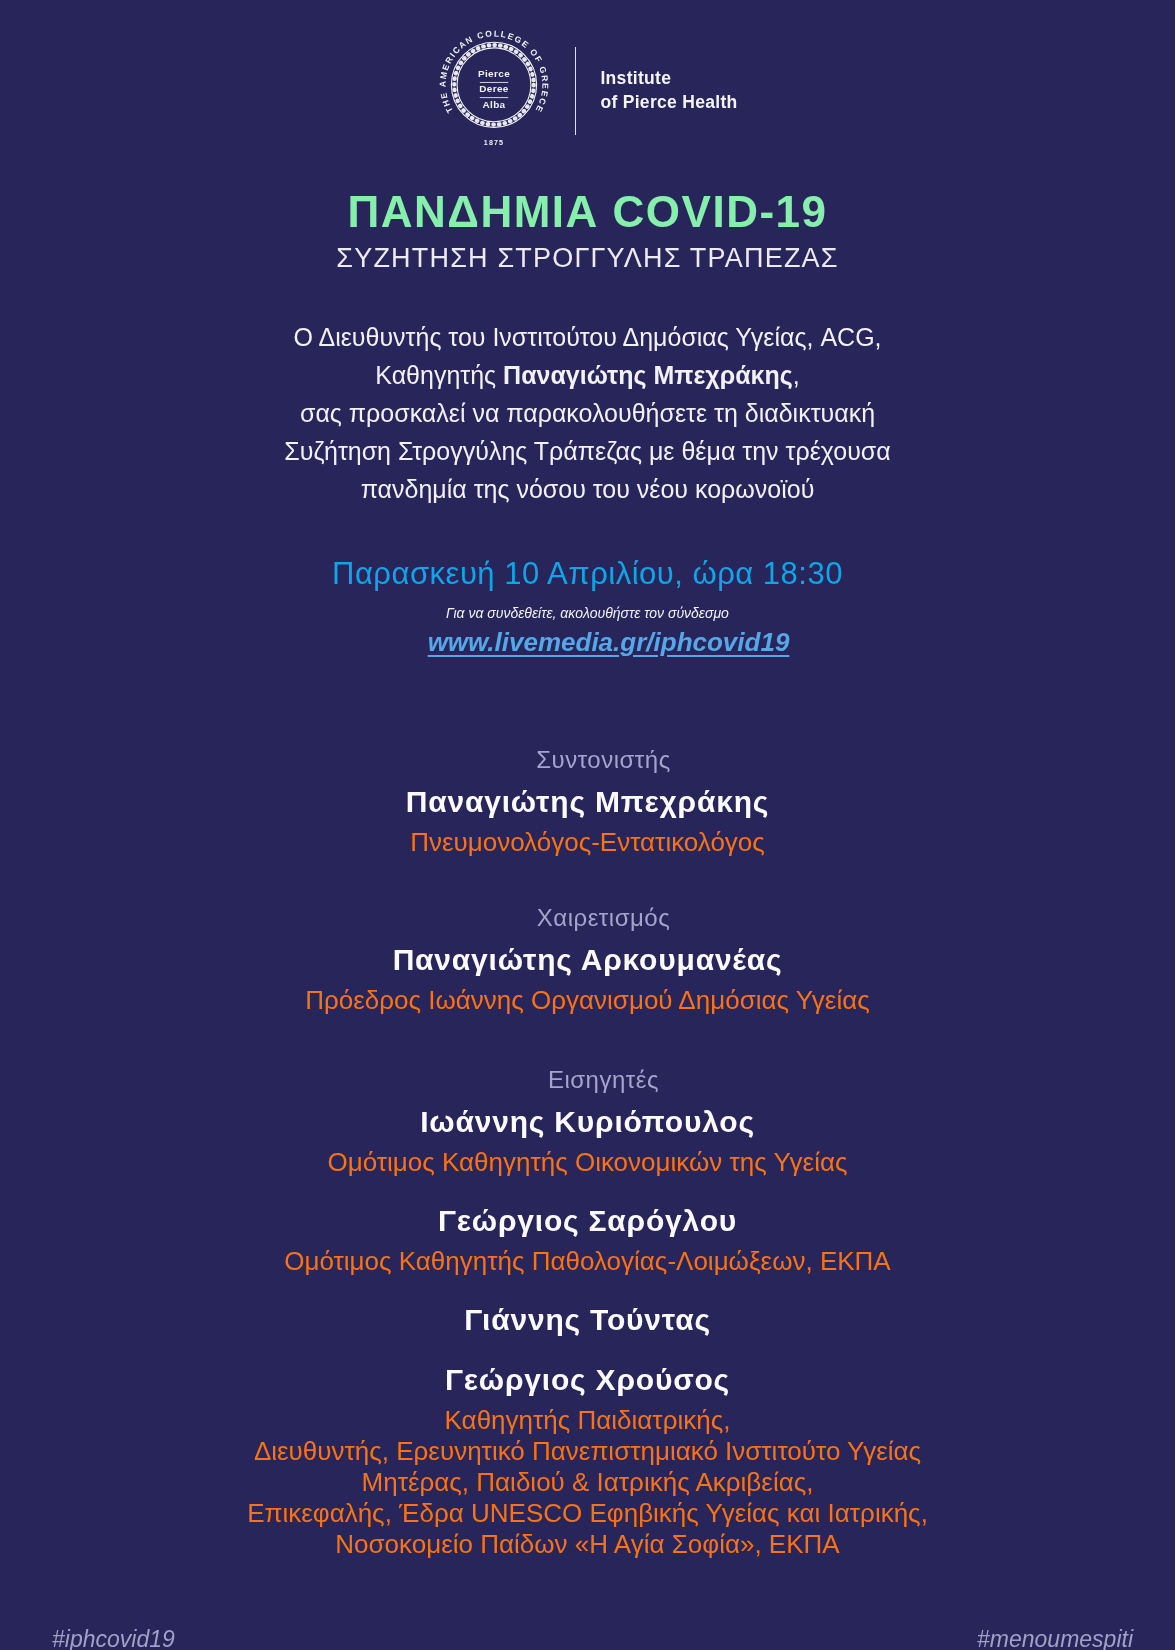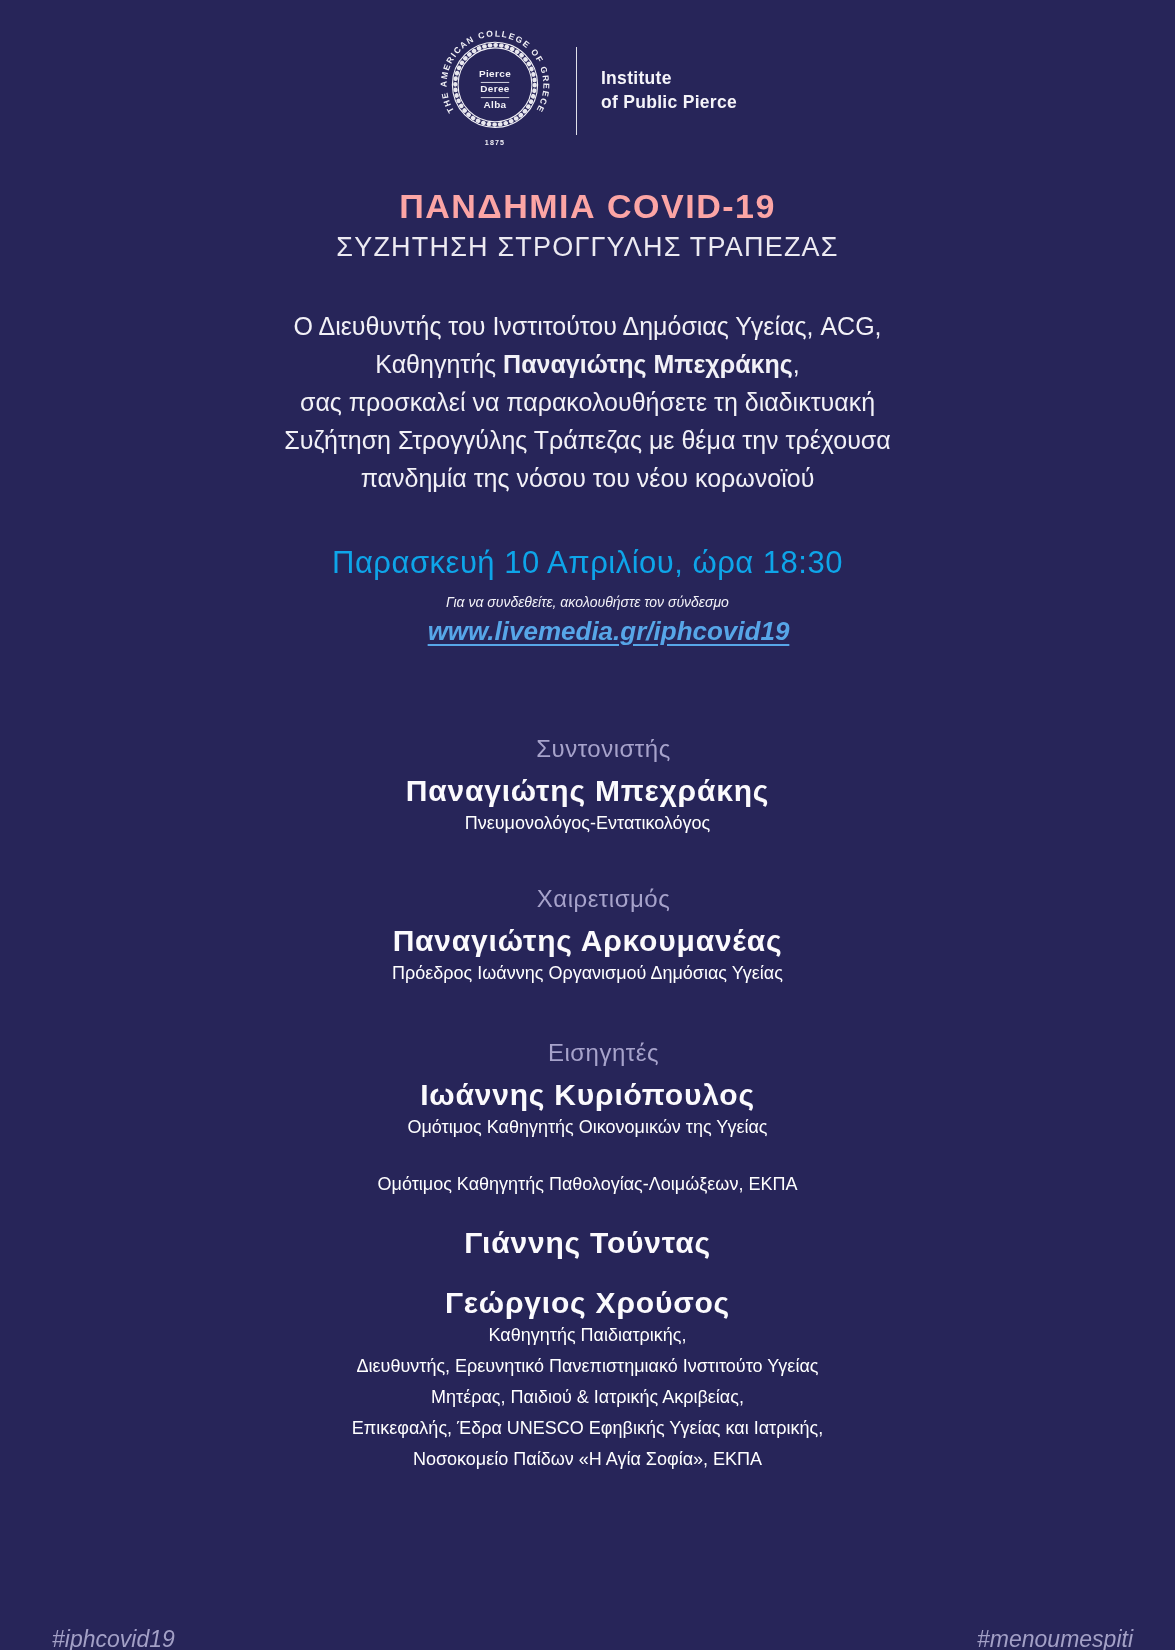--- a/index.html
+++ b/index.html
@@ -42,24 +42,24 @@
     font-size: 17.5px;
     font-weight: bold;
     line-height: 1.35;
     letter-spacing: 0.3px;
     color: #f5f4f9;
   }
 
   
   .title {
     margin-top: 34px;
-    font-size: 34px;
+    font-size: 44px;
     font-weight: bold;
     letter-spacing: 1.5px;
-    color: #fca5a5;
+    color: #86efac;
   }
   .subtitle {
     margin-top: 6px;
     font-size: 27px;
     font-weight: normal;
     letter-spacing: 1.2px;
     color: #eceaf2;
   }
 
   
@@ -108,24 +108,25 @@
   .sec-greeting    { margin-top: 46px; }
   .sec-speakers    { margin-top: 50px; }
   .person-name {
     margin-top: 11px;
     font-size: 30px;
     font-weight: bold;
     letter-spacing: 0.8px;
     color: #fbfafd;
   }
   .person-role {
-    font-size: 18px;
+    margin-top: 8px;
+    font-size: 26px;
     line-height: 31px;
     font-weight: 300;
-    color: #ffffff;
+    color: #f97316;
   }
   .speaker + .speaker { margin-top: 26px; }
 
   
   .footer-hashtag {
     position: absolute;
     top: 1626px;
     font-size: 23px;
     font-style: italic;
     color: #a3a0c6;
@@ -152,21 +153,21 @@
       <text class="center-name" x="60" y="52">Pierce</text>
       <line class="center-rule" x1="45" y1="57.5" x2="75" y2="57.5"></line>
       <text class="center-name" x="60" y="68">Deree</text>
       <line class="center-rule" x1="45" y1="73.5" x2="75" y2="73.5"></line>
       <text class="center-name" x="60" y="84">Alba</text>
       <text class="year" x="60" y="124">1875</text>
     </svg>
     <div class="header-divider"></div>
     <div class="org-name">
       <div>Institute</div>
-      <div>of Public Pierce</div>
+      <div>of Pierce Health</div>
     </div>
   </div>
 
   <div class="title">ΠΑΝΔΗΜΙΑ COVID-19</div>
   <div class="subtitle">ΣΥΖΗΤΗΣΗ ΣΤΡΟΓΓΥΛΗΣ ΤΡΑΠΕΖΑΣ</div>
 
   <div class="intro">
     <div>Ο Διευθυντής του Ινστιτούτου Δημόσιας Υγείας, ACG,</div>
     <div>
       <span>Καθηγητής </span><span class="bold-name">Παναγιώτης Μπεχράκης</span><span>,</span>
@@ -196,20 +197,21 @@
 
   <div class="sec-speakers">
     <div class="section-heading">Εισηγητές</div>
 
     <div class="speaker">
       <div class="person-name">Ιωάννης Κυριόπουλος</div>
       <div class="person-role">Ομότιμος Καθηγητής Οικονομικών της Υγείας</div>
     </div>
 
     <div class="speaker">
+      <div class="person-name">Γεώργιος Σαρόγλου</div>
       <div class="person-role">Ομότιμος Καθηγητής Παθολογίας-Λοιμώξεων, ΕΚΠΑ</div>
     </div>
 
     <div class="speaker">
       <div class="person-name">Γιάννης Τούντας</div>
     </div>
 
     <div class="speaker">
       <div class="person-name">Γεώργιος Χρούσος</div>
       <div class="person-role">

